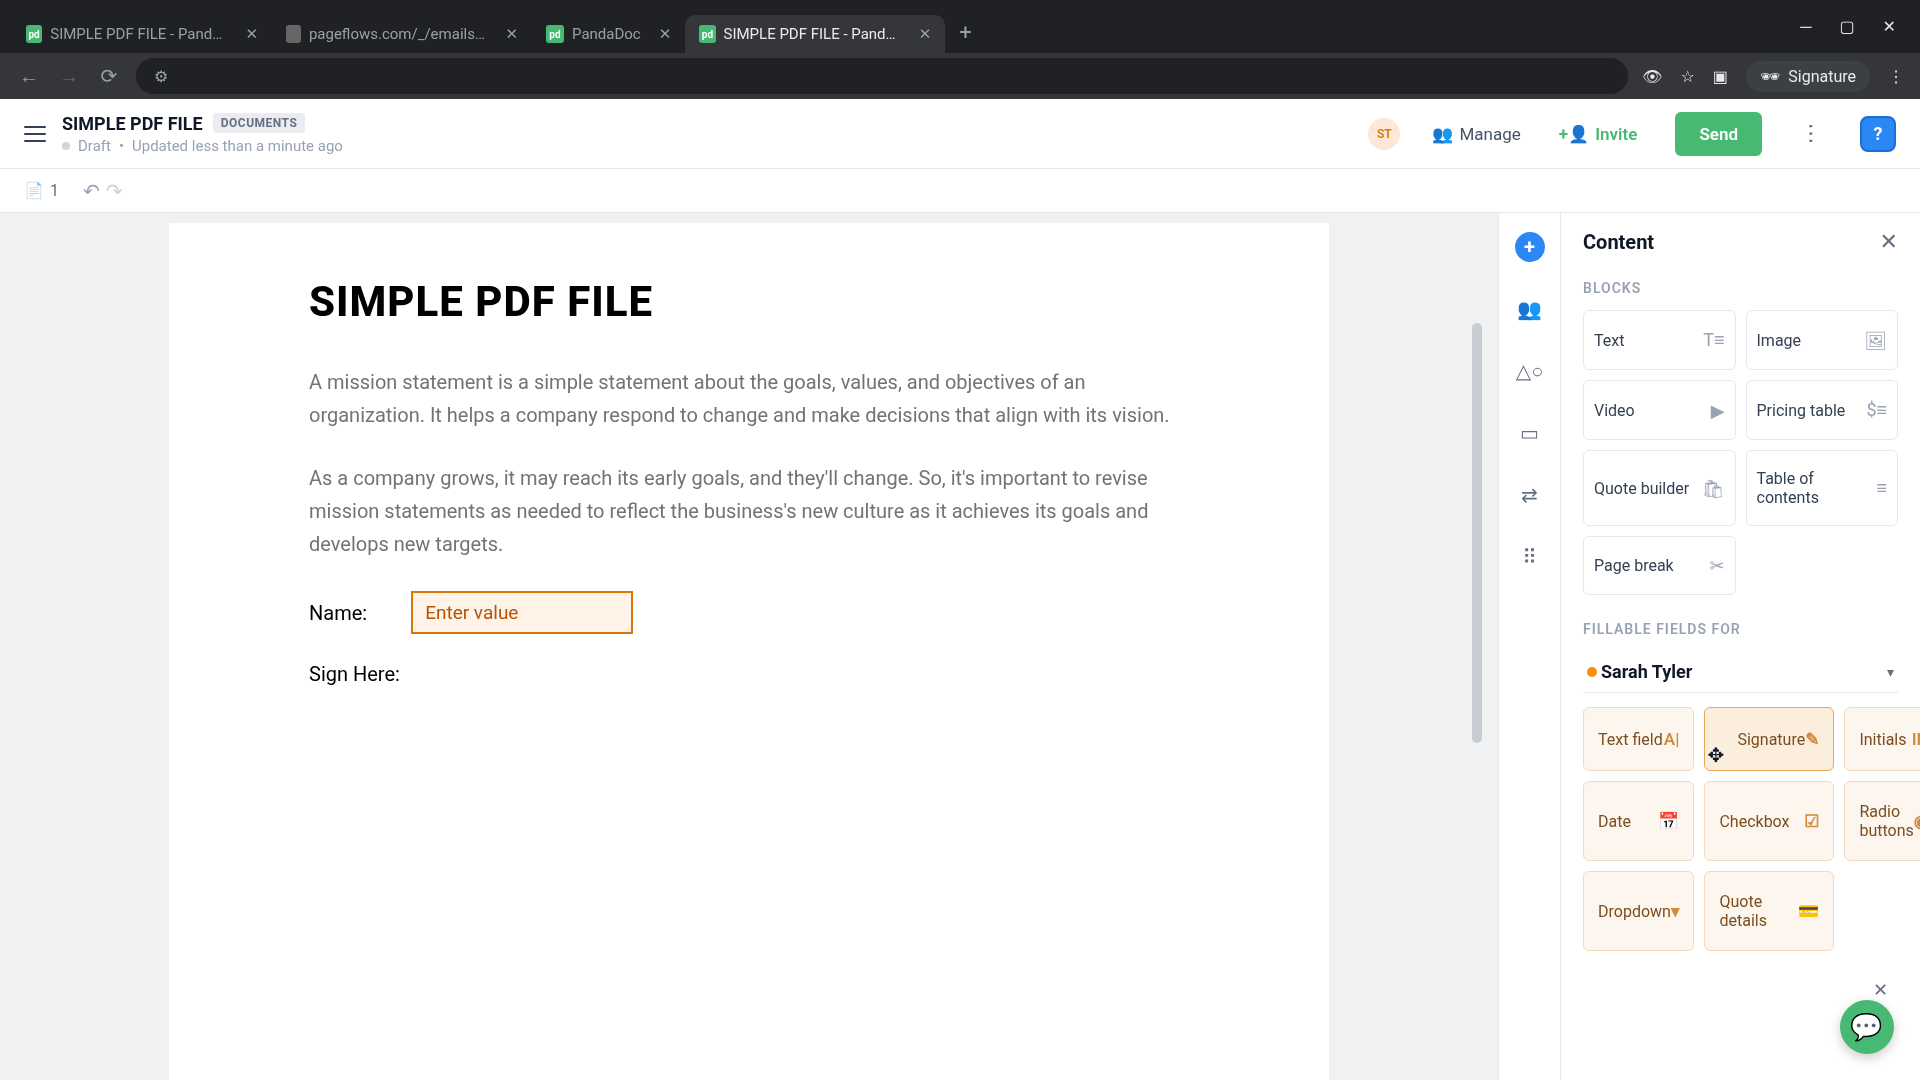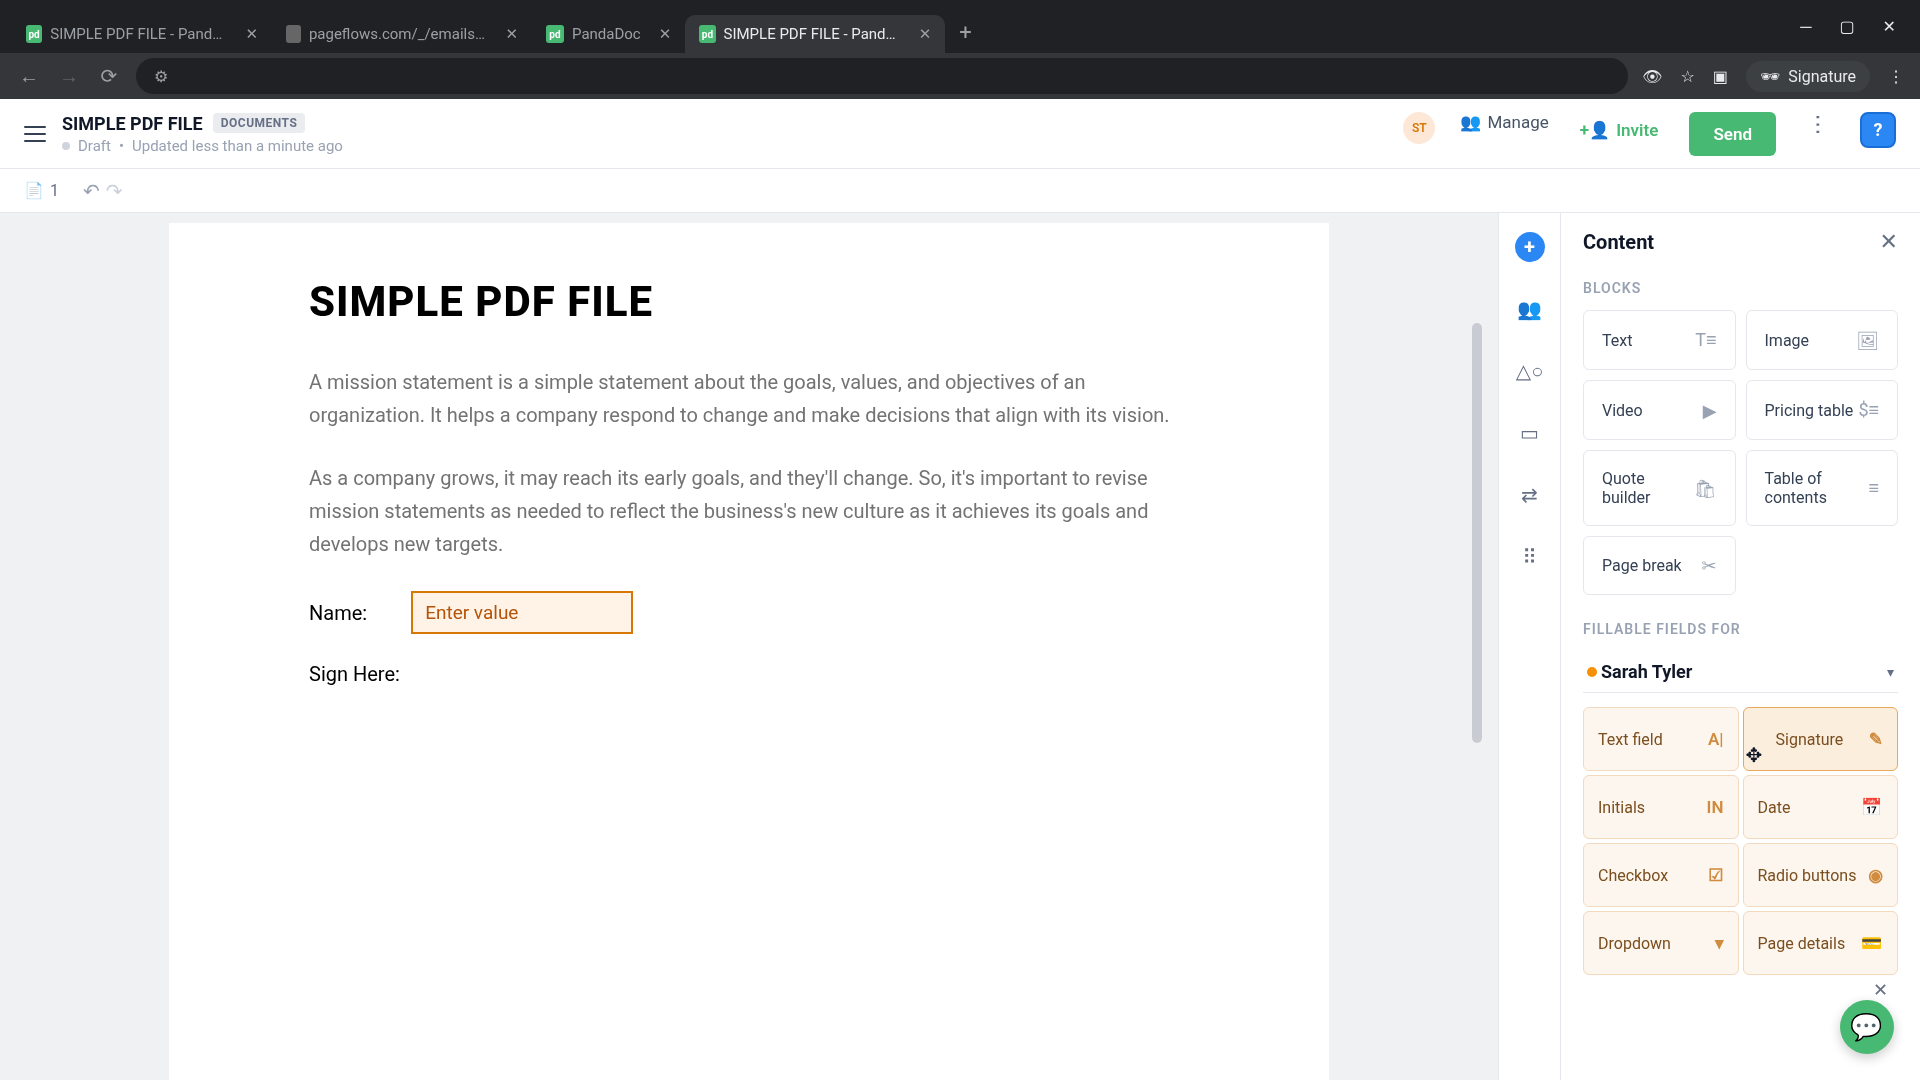--- a/index.html
+++ b/index.html
@@ -21,21 +21,21 @@
 .incognito-pill{background:#3c4043;border-radius:20px;padding:6px 14px;display:flex;align-items:center;gap:8px;font-size:16px}
 .app-header{height:70px;border-bottom:1px solid #e4e7ec;display:flex;align-items:center;padding:0 24px;gap:16px}
 .hamburger{width:22px;display:flex;flex-direction:column;gap:5px;cursor:pointer}
 .hamburger span{height:2px;background:#344054;border-radius:2px}
 .doc-info{flex:1}
 .doc-title-row{display:flex;align-items:center;gap:10px}
 .doc-title{font-size:18px;font-weight:700;color:#101828}
 .doc-badge{background:#eaecf0;color:#667085;font-size:12px;font-weight:700;padding:3px 8px;border-radius:4px;letter-spacing:.5px}
 .doc-status{font-size:15px;color:#98a2b3;display:flex;align-items:center;gap:8px;margin-top:3px}
 .status-dot{width:8px;height:8px;border-radius:50%;background:#d0d5dd}
-.header-actions{display:flex;align-items:flex-start;gap:25px}
+.header-actions{display:flex;align-items:center;gap:32px}
 .avatar-pill{width:32px;height:32px;border-radius:50%;background:#fde8d7;color:#d97706;font-size:12px;font-weight:600;display:flex;align-items:center;justify-content:center}
 .manage-btn{display:flex;align-items:center;gap:6px;color:#475467;font-size:17px;cursor:pointer}
 .invite-btn{display:flex;align-items:center;gap:6px;color:#47b972;font-size:17px;font-weight:600;cursor:pointer;padding:8px 6px}
 .send-btn{background:#47b972;color:#fff;font-size:17px;font-weight:600;padding:12px 24px;border-radius:6px;border:none;cursor:pointer}
 .more-btn{font-size:22px;color:#667085;padding:0 6px;cursor:pointer;transform:rotate(90deg)}
 .help-btn{width:36px;height:36px;border-radius:8px;background:#2b87f3;color:#fff;display:flex;align-items:center;justify-content:center;font-size:18px;font-weight:700;cursor:pointer;border:2px solid #1a6fd6}
 .app-body{display:flex;height:calc(100% - 169px)}
 .toolbar{height:44px;border-bottom:1px solid #e4e7ec;display:flex;align-items:center;padding:0 24px;gap:16px}
 .pages-ind{display:flex;align-items:center;gap:6px;color:#667085;font-size:16px}
 .undo-redo{display:flex;gap:6px;color:#98a2b3;font-size:20px;margin-left:8px}
@@ -50,27 +50,27 @@
 .side-rail{width:62px;border-left:1px solid #e4e7ec;display:flex;flex-direction:column;align-items:center;padding-top:18px;gap:30px}
 .rail-btn{width:32px;height:32px;display:flex;align-items:center;justify-content:center;cursor:pointer;color:#667085;font-size:20px}
 .rail-btn.active{color:#2b87f3}
 .plus-circle{width:30px;height:30px;border-radius:50%;background:#2b87f3;color:#fff;display:flex;align-items:center;justify-content:center;font-size:20px;font-weight:700}
 .content-panel{width:360px;border-left:1px solid #e4e7ec;display:flex;flex-direction:column}
 .panel-header{display:flex;align-items:center;justify-content:space-between;padding:16px 22px 8px;font-size:20px;font-weight:700;color:#101828}
 .panel-close{font-size:22px;color:#667085;cursor:pointer;font-weight:400}
 .panel-body{padding:4px 22px 20px;overflow-y:auto;flex:1}
 .section-label{font-size:14px;color:#98a2b3;font-weight:600;letter-spacing:1px;margin:14px 0 14px}
 .block-grid{display:grid;grid-template-columns:1fr 1fr;gap:10px}
-.block-item{border:1px solid #e4e7ec;border-radius:6px;padding:18px 18px;display:flex;align-items:center;justify-content:space-between;cursor:grab;font-size:16px;color:#344054;min-height:58px}
+.block-item{border:1px solid #e4e7ec;border-radius:6px;padding:18px 10px;display:flex;align-items:center;justify-content:space-between;cursor:grab;font-size:16px;color:#344054;min-height:58px}
 .block-icon{color:#98a2b3;font-size:18px}
 .assignee-select{display:flex;align-items:center;gap:4px;padding:10px 4px;border-bottom:1px solid #e4e7ec;margin-bottom:14px;cursor:pointer;margin-top:6px}
 .assignee-dot{width:10px;height:10px;border-radius:50%;background:#f79009}
 .assignee-name{font-size:18px;font-weight:700;color:#101828;flex:1}
 .chevron{color:#667085;font-size:14px}
-.field-grid{display:grid;grid-template-columns:1fr 1fr;gap:4px}
+.field-grid{display:grid;grid-template-columns:1fr 1fr 1fr;gap:10px}
 .field-item{border:1px solid #f3d9bd;background:#fdf6ee;border-radius:6px;padding:20px 14px;display:flex;align-items:center;justify-content:space-between;cursor:grab;font-size:16px;color:#7a4e1e;min-height:64px;position:relative}
 .field-item.highlight{border:1px solid #e8a85a;background:#fceedd}
 .field-icon{color:#d08b3e;font-size:17px;font-weight:600}
 .drag-cursor{position:absolute;left:8px;top:50%;transform:translate(-6px,4px);font-size:20px;color:#101828;pointer-events:none}
 .chat-bubble{position:absolute;right:26px;bottom:26px;width:54px;height:54px;border-radius:50%;background:#47b972;display:flex;align-items:center;justify-content:center;color:#fff;font-size:26px;cursor:pointer;box-shadow:0 4px 12px rgba(0,0,0,.2)}
 .chat-close{position:absolute;right:32px;bottom:80px;font-size:18px;color:#667085;cursor:pointer}
 .main-area{flex:1;display:flex;flex-direction:column}
 </style>
 </head>
 <body>
@@ -269,21 +269,21 @@
           </div>
         <div class="field-item">
             <span>Radio buttons</span>
             <span class="field-icon">◉</span>
           </div>
         <div class="field-item">
             <span>Dropdown</span>
             <span class="field-icon">▾</span>
           </div>
         <div class="field-item">
-            <span>Page details</span>
+            <span>Quote details</span>
             <span class="field-icon">💳</span>
           </div>
       </div>
     </div>
   </div>
 </div>
 
 <div class="chat-close">✕</div>
 <div class="chat-bubble">💬</div>
 

